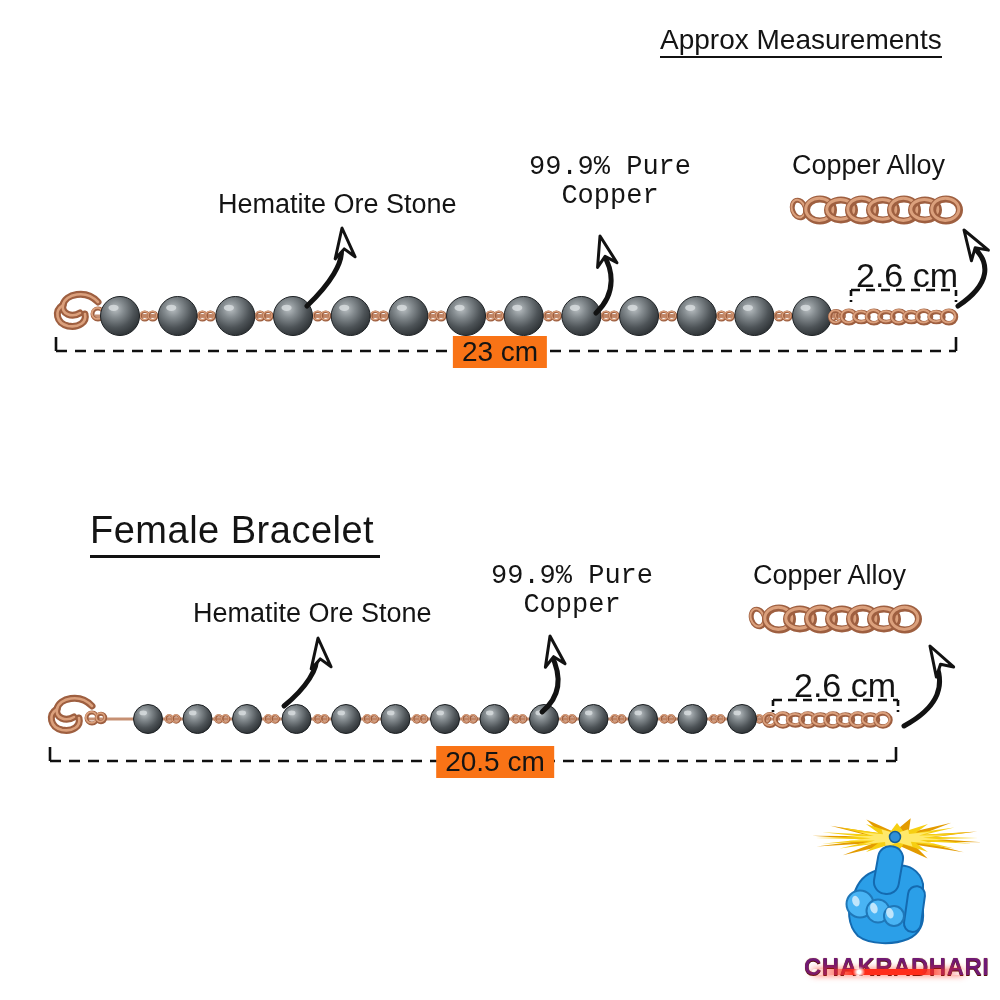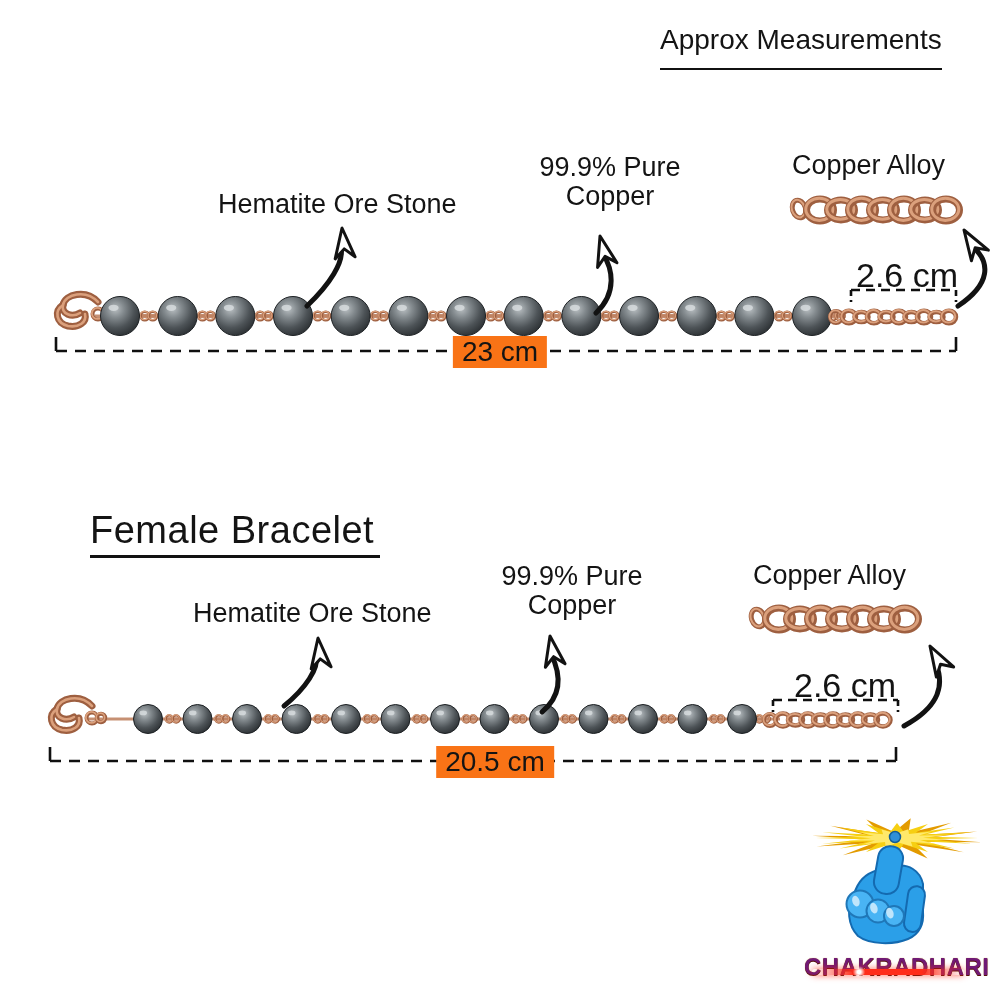--- a/index.html
+++ b/index.html
@@ -1,26 +1,26 @@
 <!DOCTYPE html>
 <html><head>
 <meta charset="utf-8">
 <style>
   html,body{margin:0;padding:0;background:#ffffff;}
   .canvas{position:relative;width:1000px;height:1000px;background:#fff;overflow:hidden;
           font-family:"Liberation Sans", sans-serif;color:#141414;}
   .gfx{position:absolute;left:0;top:0;}
   .t{position:absolute;white-space:nowrap;}
-  .title-approx{left:660px;top:24px;font-size:28px;border-bottom:2.5px solid #111;padding-bottom:12px;}
+  .title-approx{left:660px;top:24px;font-size:28px;border-bottom:2.5px solid #111;padding-bottom:0;}
   .sec-title{font-size:38px;border-bottom:3px solid #111;padding:0 6px 3px 0;letter-spacing:0.5px;}
   .male-title{left:58px;top:103px;}
   .female-title{left:58px;top:509px;margin-left:32px;}
   .lbl{font-size:27px;}
   .stone-m{left:218px;top:189px;}
-  .copper-lbl{width:170px;text-align:center;white-space:normal;line-height:1.08;}
+  .copper-lbl{width:170px;text-align:center;white-space:normal;line-height:1.08;font-family:Liberation Mono, monospace;}
   .copper-m{left:525px;top:153px;}
   .alloy-m{left:792px;top:150px;}
   .ext{font-size:34px;}
   .ext-m{left:856px;top:256px;}
   .stone-f{left:193px;top:598px;}
   .copper-f{left:487px;top:562px;}
   .alloy-f{left:753px;top:560px;}
   .ext-f{left:794px;top:666px;}
   .measure{font-size:28px;background:#f97316;padding:0 9px;transform:translate(-50%,-50%);}
   .total-m{left:500px;top:352px;}

